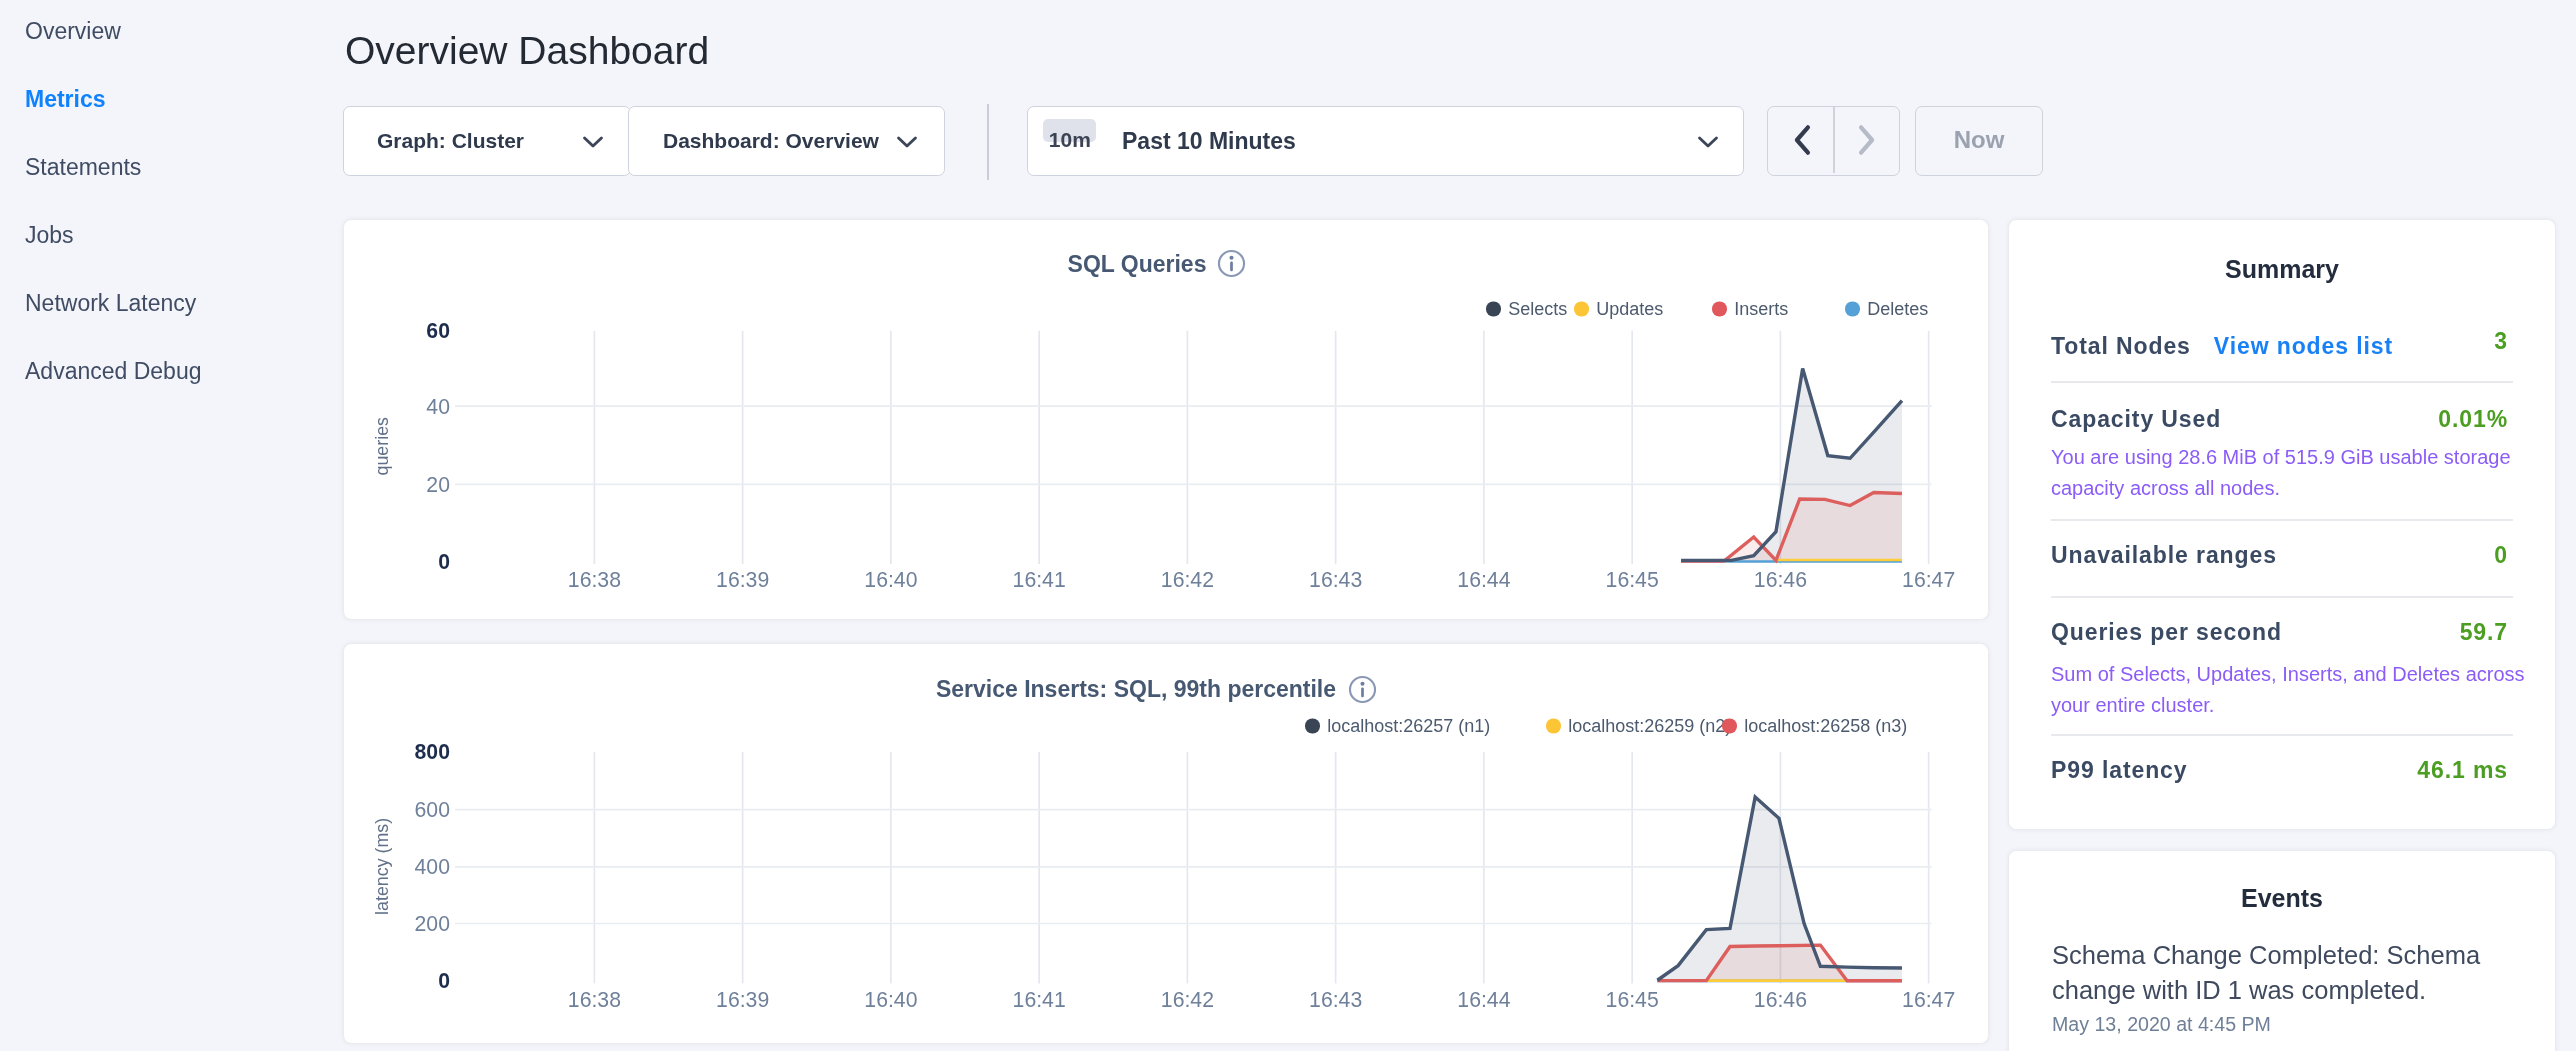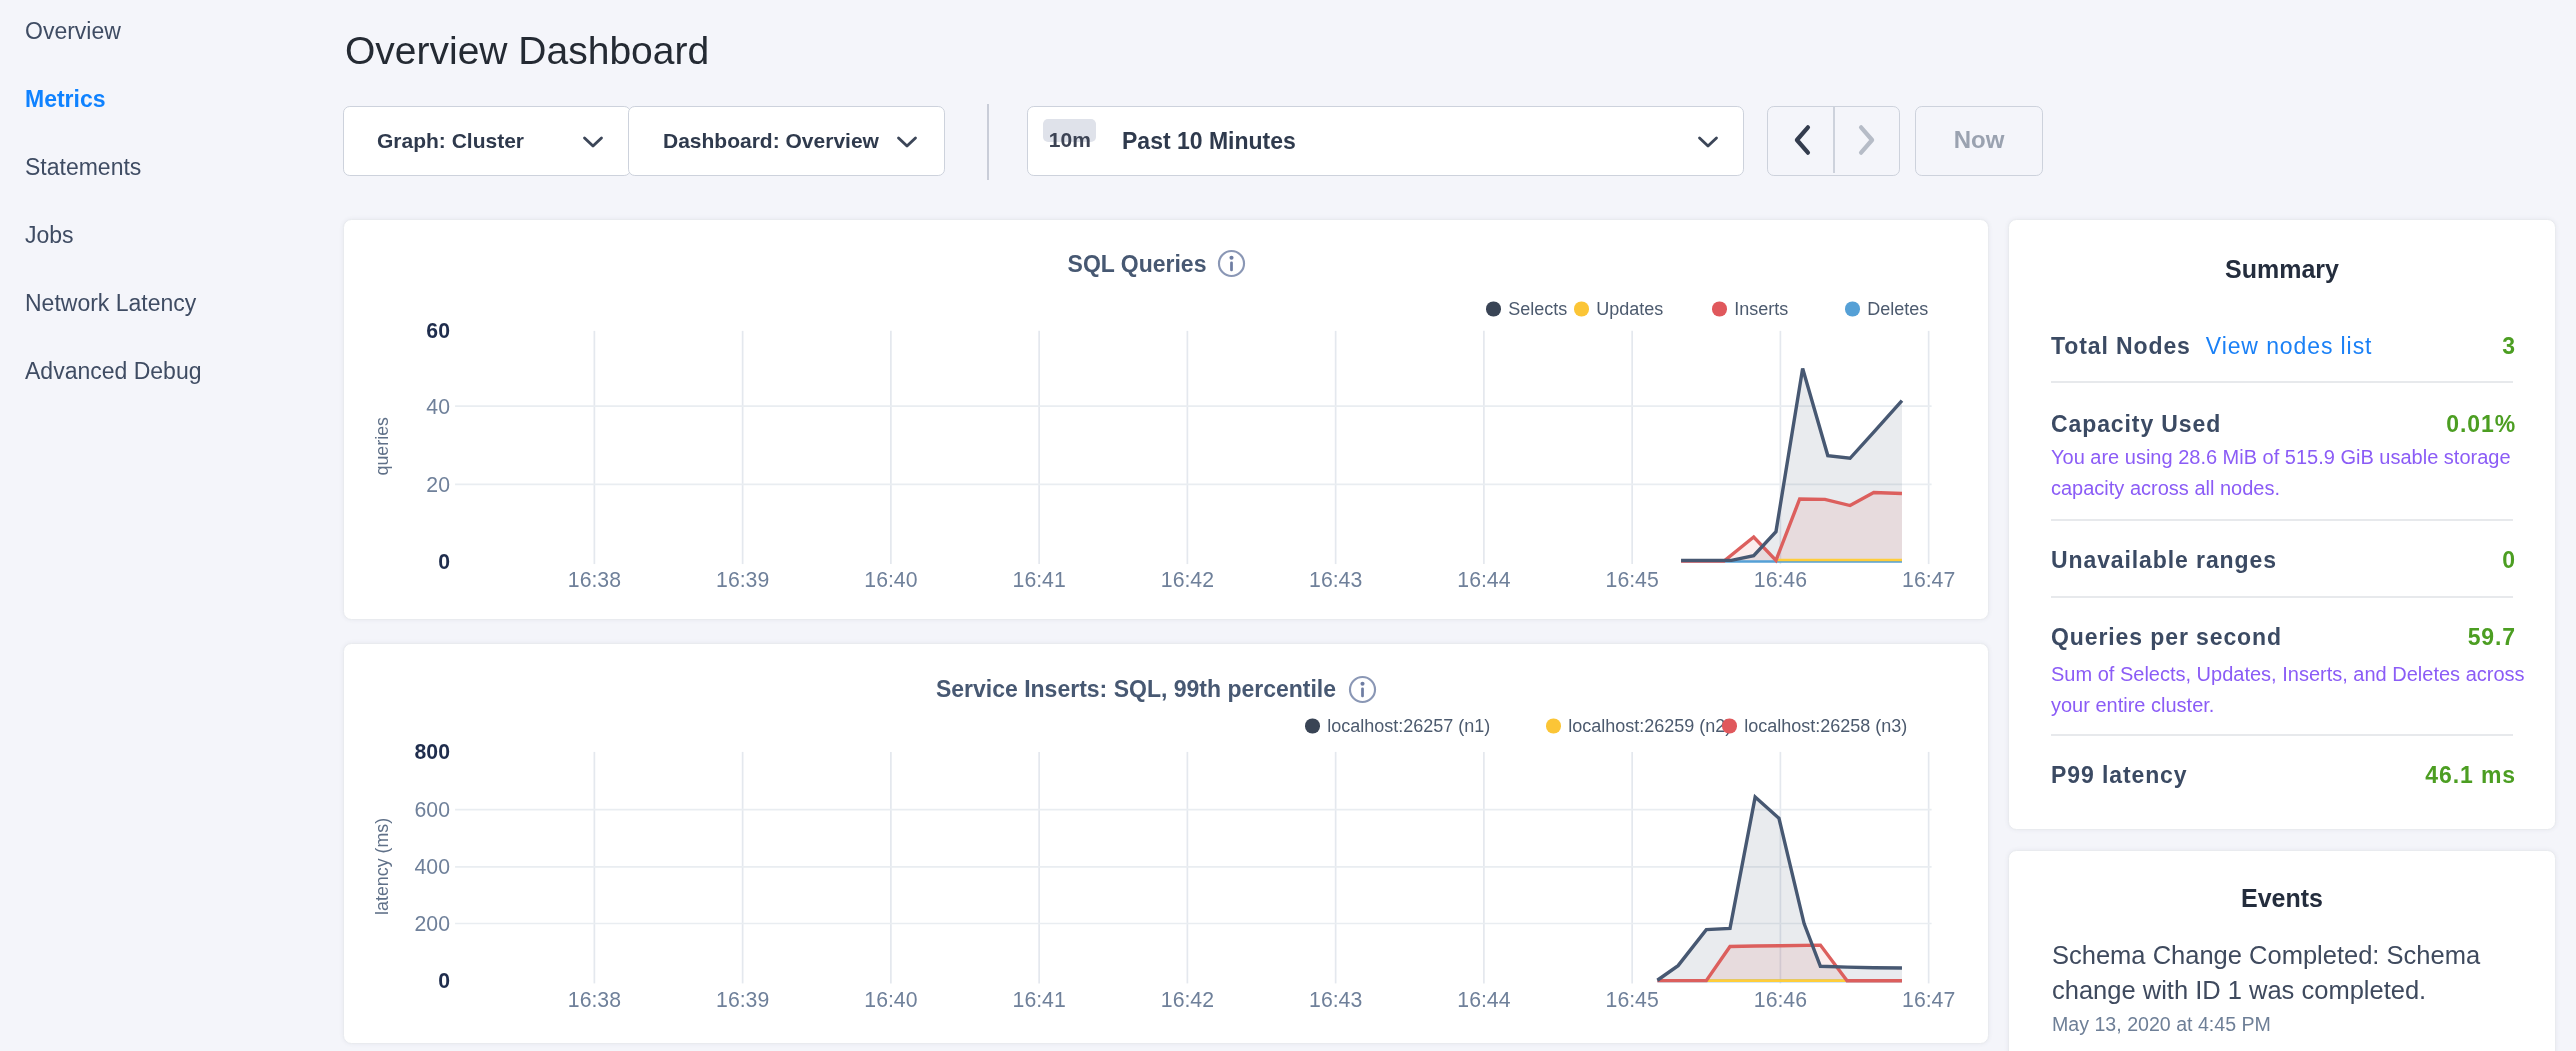--- a/index.html
+++ b/index.html
@@ -6,21 +6,21 @@
 .card { position:absolute; background:#fff; border:1.7px solid #e9ebef; border-radius:8.5px; box-shadow:0 0 4.3px rgba(63,78,103,0.08); }
 .nav { position:absolute; left:25px; top:-3.4px; width:306px; }
 .nav div { height:68px; line-height:68px; font-size:23px; color:#3f4c63; }
 .nav div.on { color:#0f82ff; font-weight:bold; }
 .ctl { position:absolute; top:106px; height:70px; background:#fff; border:1.7px solid #cdd2dc; border-radius:6.8px; }
 .ctl.ghost { background:transparent; }
 .bold { font-weight:bold; }
 .li { position:absolute; display:inline-flex; align-items:center; font-size:18px; color:#4c5a6e; white-space:nowrap; transform:translateY(-50%); }
 .dot { width:14.5px; height:14.5px; border-radius:50%; display:inline-block; margin-right:7.7px; }
 .ct { position:absolute; transform:translateX(-50%); font-size:23px; font-weight:bold; color:#475872; white-space:nowrap; }
-.srow { position:absolute; left:42px; right:39px; display:flex; justify-content:space-between; align-items:center; }
+.srow { position:absolute; left:42px; right:47px; display:flex; justify-content:space-between; }
 .slab { font-size:23px; font-weight:bold; color:#3b4a63; letter-spacing:0.9px; white-space:nowrap; }
 .sval { font-size:23px; font-weight:bold; color:#4c9e22; letter-spacing:0.9px; }
 .sdesc { position:absolute; left:42px; font-size:20px; color:#8b5cf6; line-height:31px; }
 .sdiv { position:absolute; left:42px; right:42px; height:1.7px; background:#e7e9ec; }
 </style></head>
 <body>
 
 <div class="nav">
 <div>Overview</div>
 <div class="on">Metrics</div>
@@ -158,21 +158,21 @@
 <text x="1864.5" y="418.6" text-anchor="middle" dominant-baseline="central" font-size="25" fill="#6f809a">16:47</text>
 <text x="44" y="261.75" text-anchor="middle" dominant-baseline="central" font-size="21" fill="#5f7088" transform="rotate(-90 44 261.75)">latency (ms)</text>
 </svg>
 </div>
 
 <div class="card" style="left:2008px;top:219px;width:548px;height:611px;">
   <div class="abs" style="left:0;right:0;top:35px;text-align:center;font-size:25px;font-weight:bold;color:#242d3d;">Summary</div>
   <div class="srow" style="top:108px;height:37px;">
     <span style="display:flex;align-items:center;">
         <span class="slab">Total Nodes</span>
-        <span style="margin-left:15px;font-size:23px;font-weight:normal;color:#1a80f6;letter-spacing:0.9px;white-space:nowrap;">View nodes list</span>
+        <span style="margin-left:23px;font-size:23px;font-weight:bold;color:#1a80f6;letter-spacing:0.9px;white-space:nowrap;">View nodes list</span>
       </span>
     <span class="sval">3</span>
   </div>
   <div class="sdiv" style="top:161px;"></div>
   <div class="srow" style="top:186px;height:37px;">
       <span class="slab">Capacity Used</span>
       <span class="sval">0.01%</span>
     </div>
   <div class="sdesc" style="top:222px;">You are using 28.6 MiB of 515.9 GiB usable storage<br>capacity across all nodes.</div>
   <div class="sdiv" style="top:299px;"></div>

